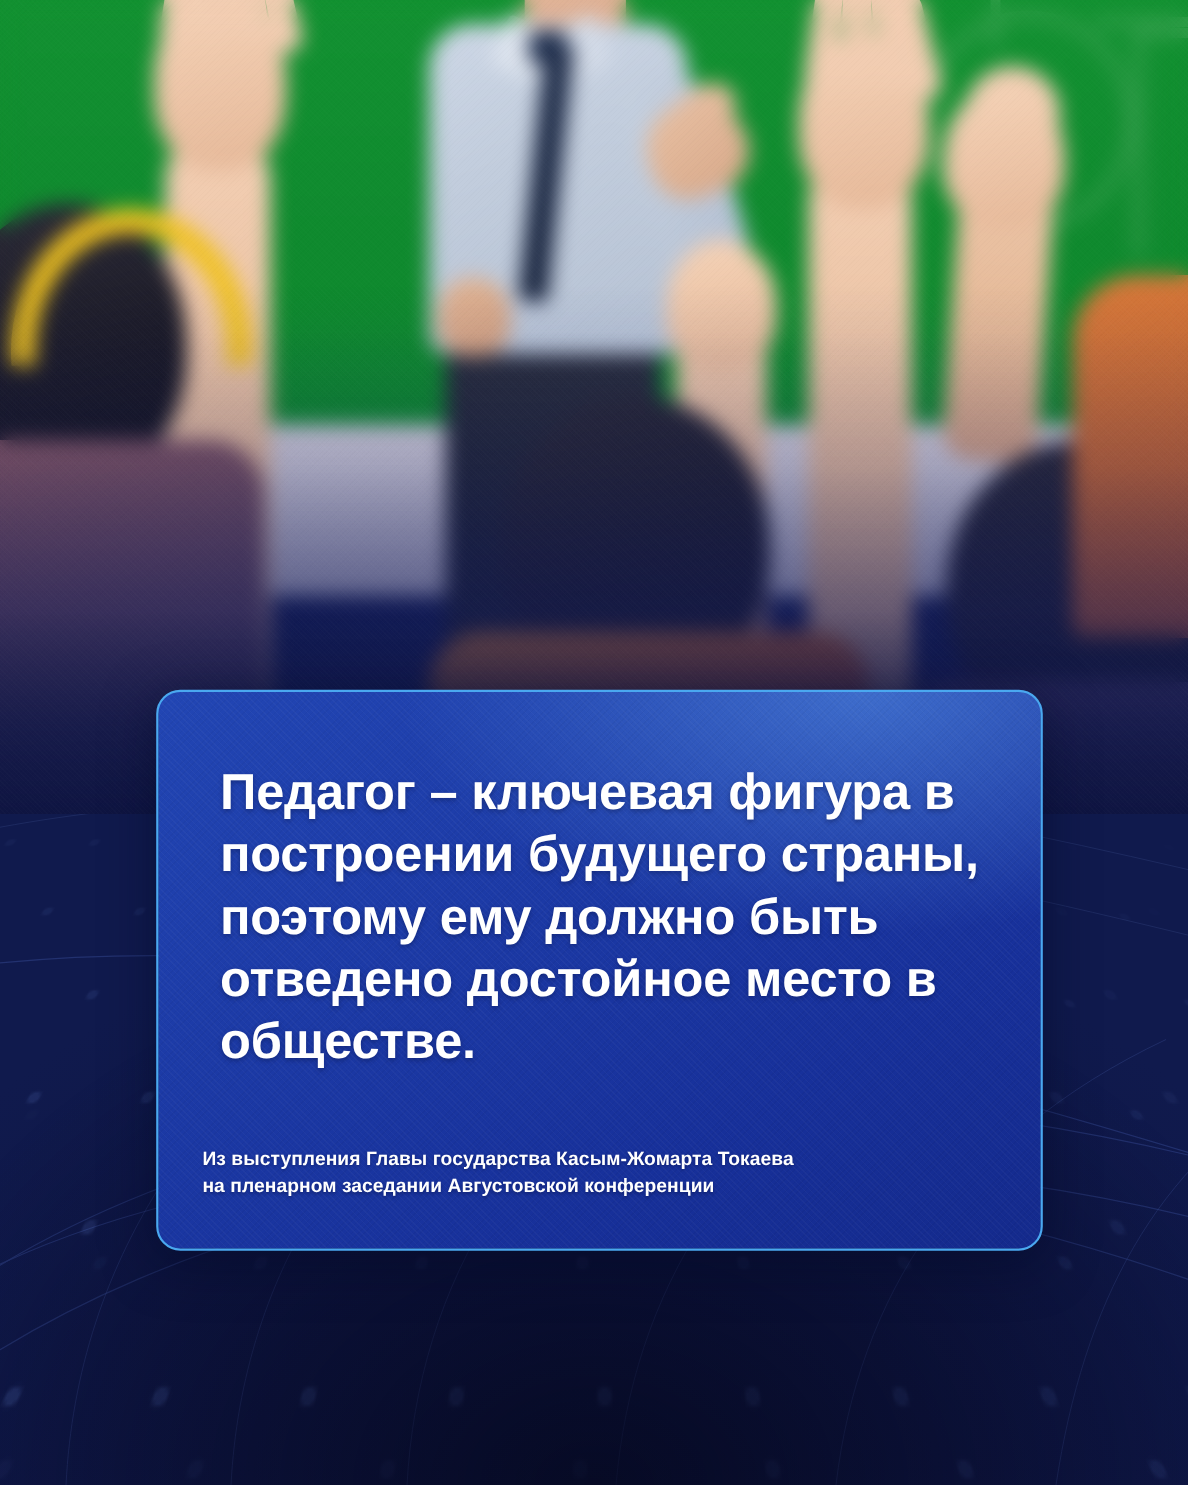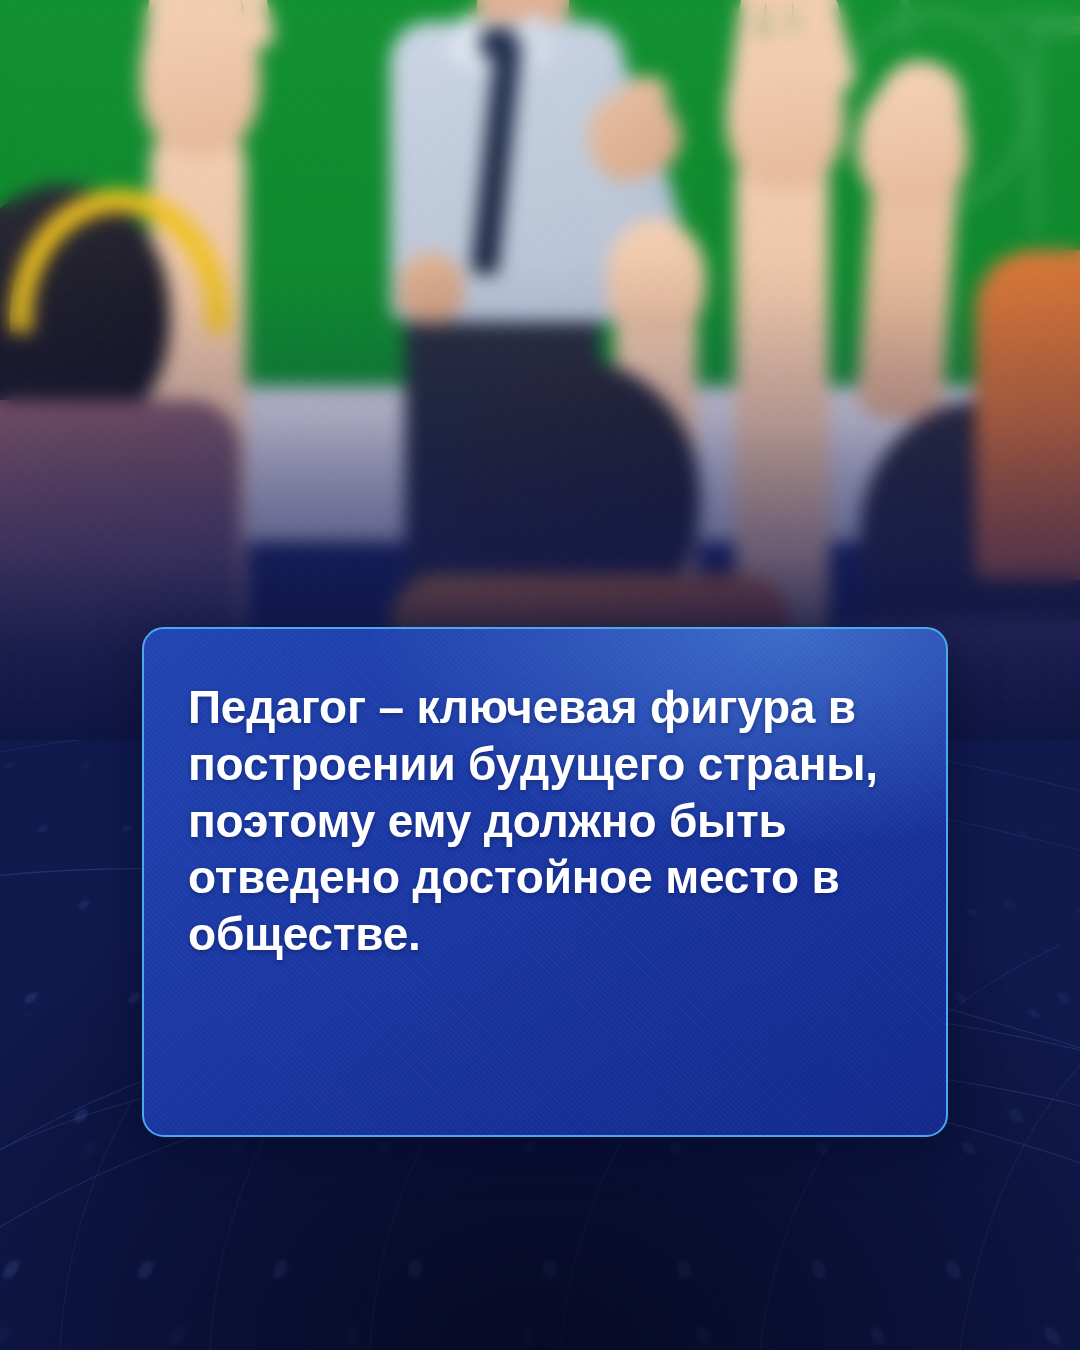--- a/index.html
+++ b/index.html
@@ -224,21 +224,21 @@
       repeating-linear-gradient(-45deg, rgba(0,0,0,.10) 0 1px, rgba(0,0,0,0) 1px 4px);
     pointer-events: none;
   }
   .card-body {
     position: relative;
     padding: 46px 40px 0 40px;
     height: 100%;
     box-sizing: border-box;
   }
   .quote-text {
-    margin: 4px;
+    margin: 16px;
     color: #ffffff;
     font-size: 46px;
     line-height: 1.235;
     font-weight: bold;
     letter-spacing: -0.2px;
     text-shadow: 0 2px 5px rgba(6,14,60,.40);
     max-width: 740px;
   }
   .attribution {
     position: absolute;
@@ -369,16 +369,20 @@
       <div class="photo-tint"></div>
       <div class="photo-fade"></div>
       <div class="noise"></div>
     </div>
   </div>
 
   <div class="quote-card">
     <div class="card-texture"></div>
     <div class="card-body">
       <p class="quote-text">Педагог – ключевая фигура в построении будущего страны, поэтому ему должно быть отведено достойное место в обществе.</p>
+      <p class="attribution">
+        <span>Из выступления Главы государства Касым-Жомарта Токаева</span><br>
+        <span>на пленарном заседании Августовской конференции</span>
+      </p>
     </div>
   </div>
 
 </div>
 
 </body></html>

